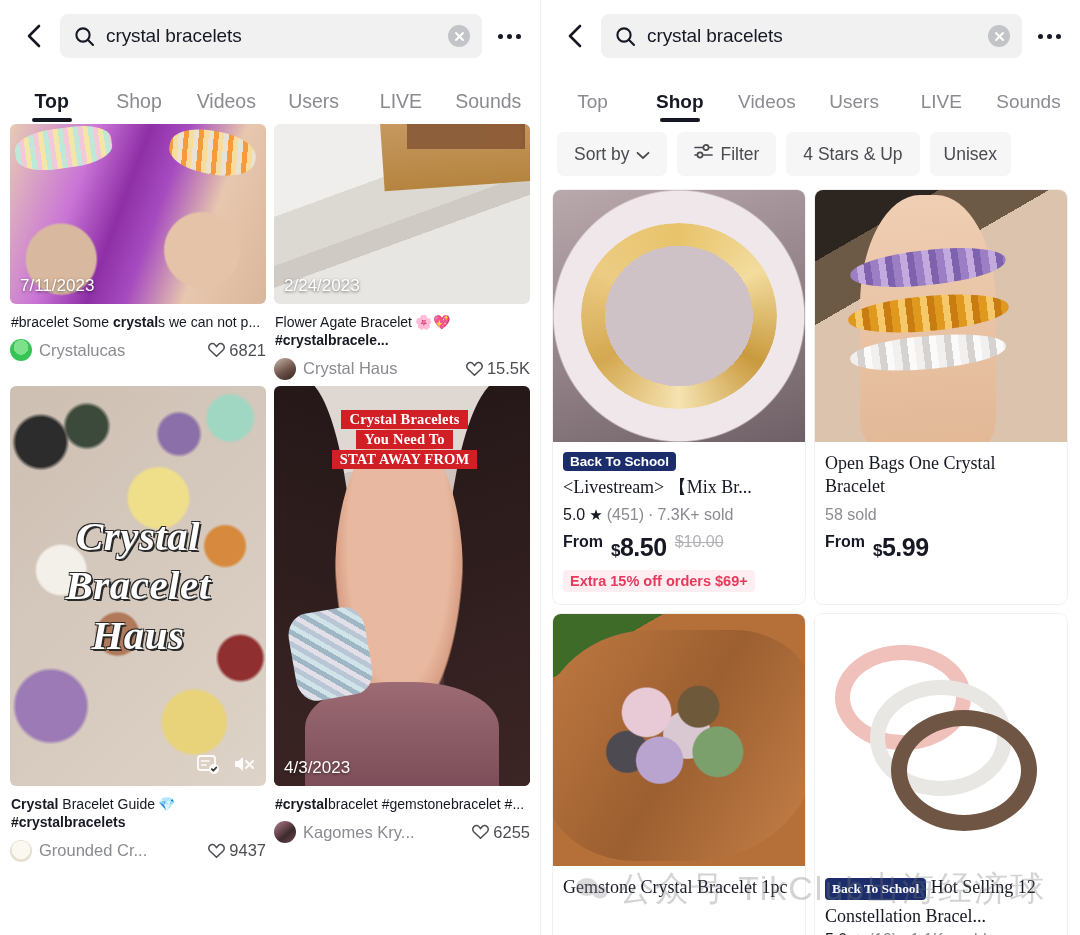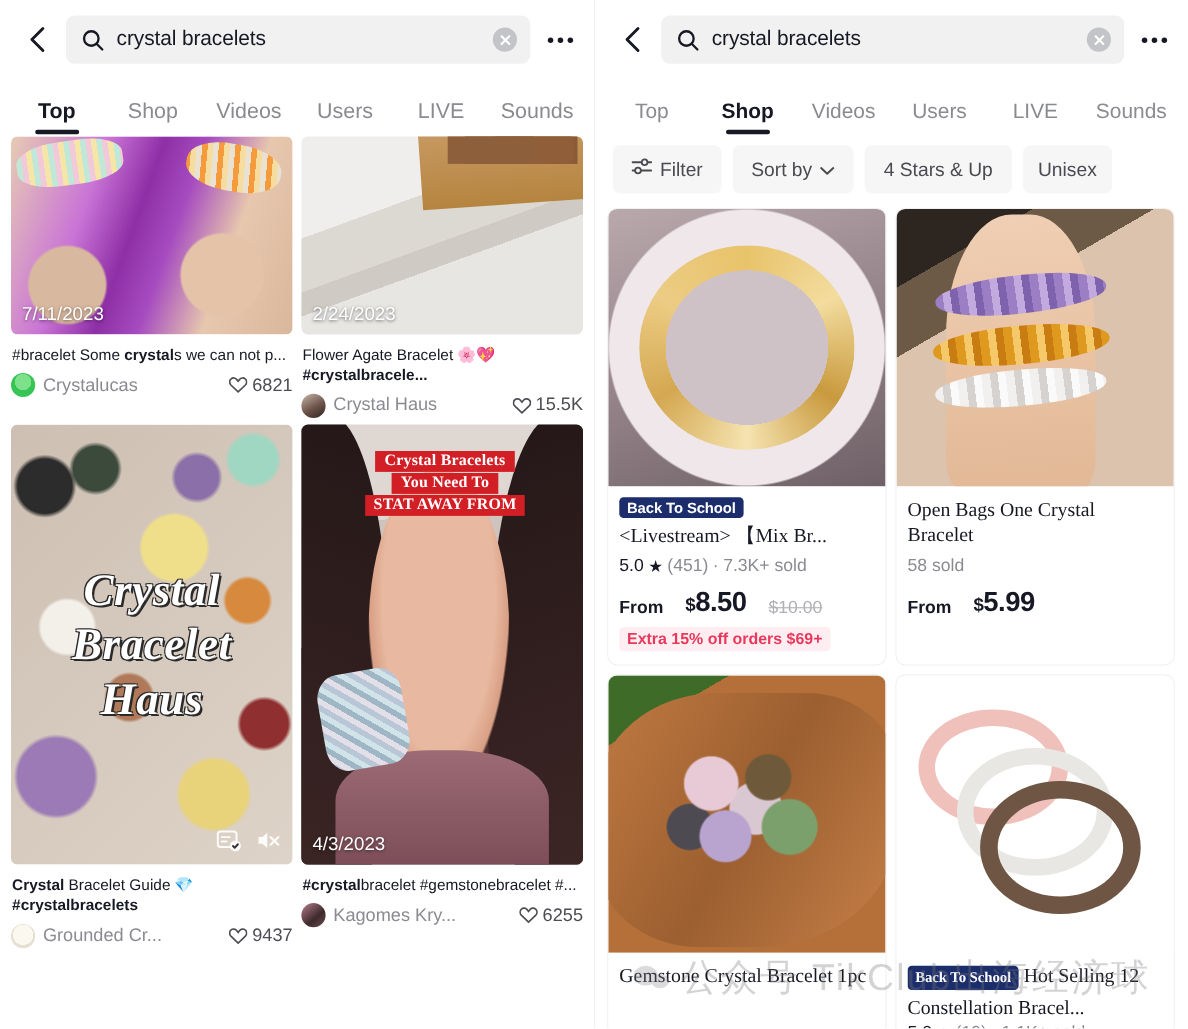--- a/index.html
+++ b/index.html
@@ -140,21 +140,21 @@
     padding: 2px 7px; border-radius: 4px; margin-bottom: 5px; letter-spacing: -0.1px;
   }
   .prod-title {
     font-size: 18px; line-height: 1.3; color: #161823; max-height: 48px; overflow: hidden;
     display: -webkit-box; font-family: Liberation Serif, serif; -webkit-line-clamp: 2; -webkit-box-orient: vertical;
   }
   .prod-rating { display: flex; align-items: center; gap: 4px; font-size: 16px; color: #8a8b91; margin-top: 7px; }
   .prod-rating .score { color: #161823; }
   .prod-rating .star { color: #161823; font-size: 15px; }
   .prod-sold { font-size: 16px; color: #8a8b91; margin-top: 7px; }
-  .prod-price { margin-top: 9px; display: flex; align-items: flex-end; gap: 20px; }
+  .prod-price { margin-top: 9px; display: flex; align-items: flex-start; gap: 8px; }
   .prod-price .from { font-size: 16px; font-weight: bold; color: #161823; }
   .prod-price .amt { font-size: 25px; font-weight: bold; color: #161823; letter-spacing: -0.5px; }
   .prod-price .amt .cur { font-size: 17px; }
   .prod-price .old { font-size: 16px; color: #b0b1b6; text-decoration: line-through; }
   .promo {
     margin-top: 8px; display: inline-block; background: #ffeef1; color: #e8395c;
     font-size: 14.5px; font-weight: bold; padding: 3px 7px; border-radius: 4px;
   }
 
   .pimg1 { background:
@@ -388,38 +388,38 @@
       <div class="tab">Top</div>
       <div class="tab active">Shop</div>
       <div class="tab">Videos</div>
       <div class="tab">Users</div>
       <div class="tab">LIVE</div>
       <div class="tab">Sounds</div>
     </div>
 
     <div class="filters">
       <div class="chip">
+        <span>Sort by</span>
+        <span>
+          <svg width="14" height="9" viewBox="0 0 14 9">
+              <path d="M1.5 1.8 7 7 12.5 1.8" fill="none" stroke="#4a4b50" stroke-width="1.8" stroke-linecap="round" stroke-linejoin="round"></path>
+            </svg>
+        </span>
+      </div>
+      <div class="chip">
         <span>
           <svg width="19" height="17" viewBox="0 0 19 17">
               <line x1="1" y1="4.5" x2="18" y2="4.5" stroke="#4a4b50" stroke-width="1.7" stroke-linecap="round"></line>
               <line x1="1" y1="12" x2="18" y2="12" stroke="#4a4b50" stroke-width="1.7" stroke-linecap="round"></line>
               <circle cx="12" cy="4.5" r="2.6" fill="#f6f6f7" stroke="#4a4b50" stroke-width="1.7"></circle>
               <circle cx="6" cy="12" r="2.6" fill="#f6f6f7" stroke="#4a4b50" stroke-width="1.7"></circle>
             </svg>
         </span>
         <span>Filter</span>
       </div>
-      <div class="chip">
-        <span>Sort by</span>
-        <span>
-          <svg width="14" height="9" viewBox="0 0 14 9">
-              <path d="M1.5 1.8 7 7 12.5 1.8" fill="none" stroke="#4a4b50" stroke-width="1.8" stroke-linecap="round" stroke-linejoin="round"></path>
-            </svg>
-        </span>
-      </div>
       <div class="chip">4 Stars &amp; Up</div>
       <div class="chip narrow">Unisex</div>
     </div>
 
     <div class="shop-grid">
 
       <div class="prod-card">
         <div class="prod-img pimg1">
             <div class="ring"></div>
           </div>

